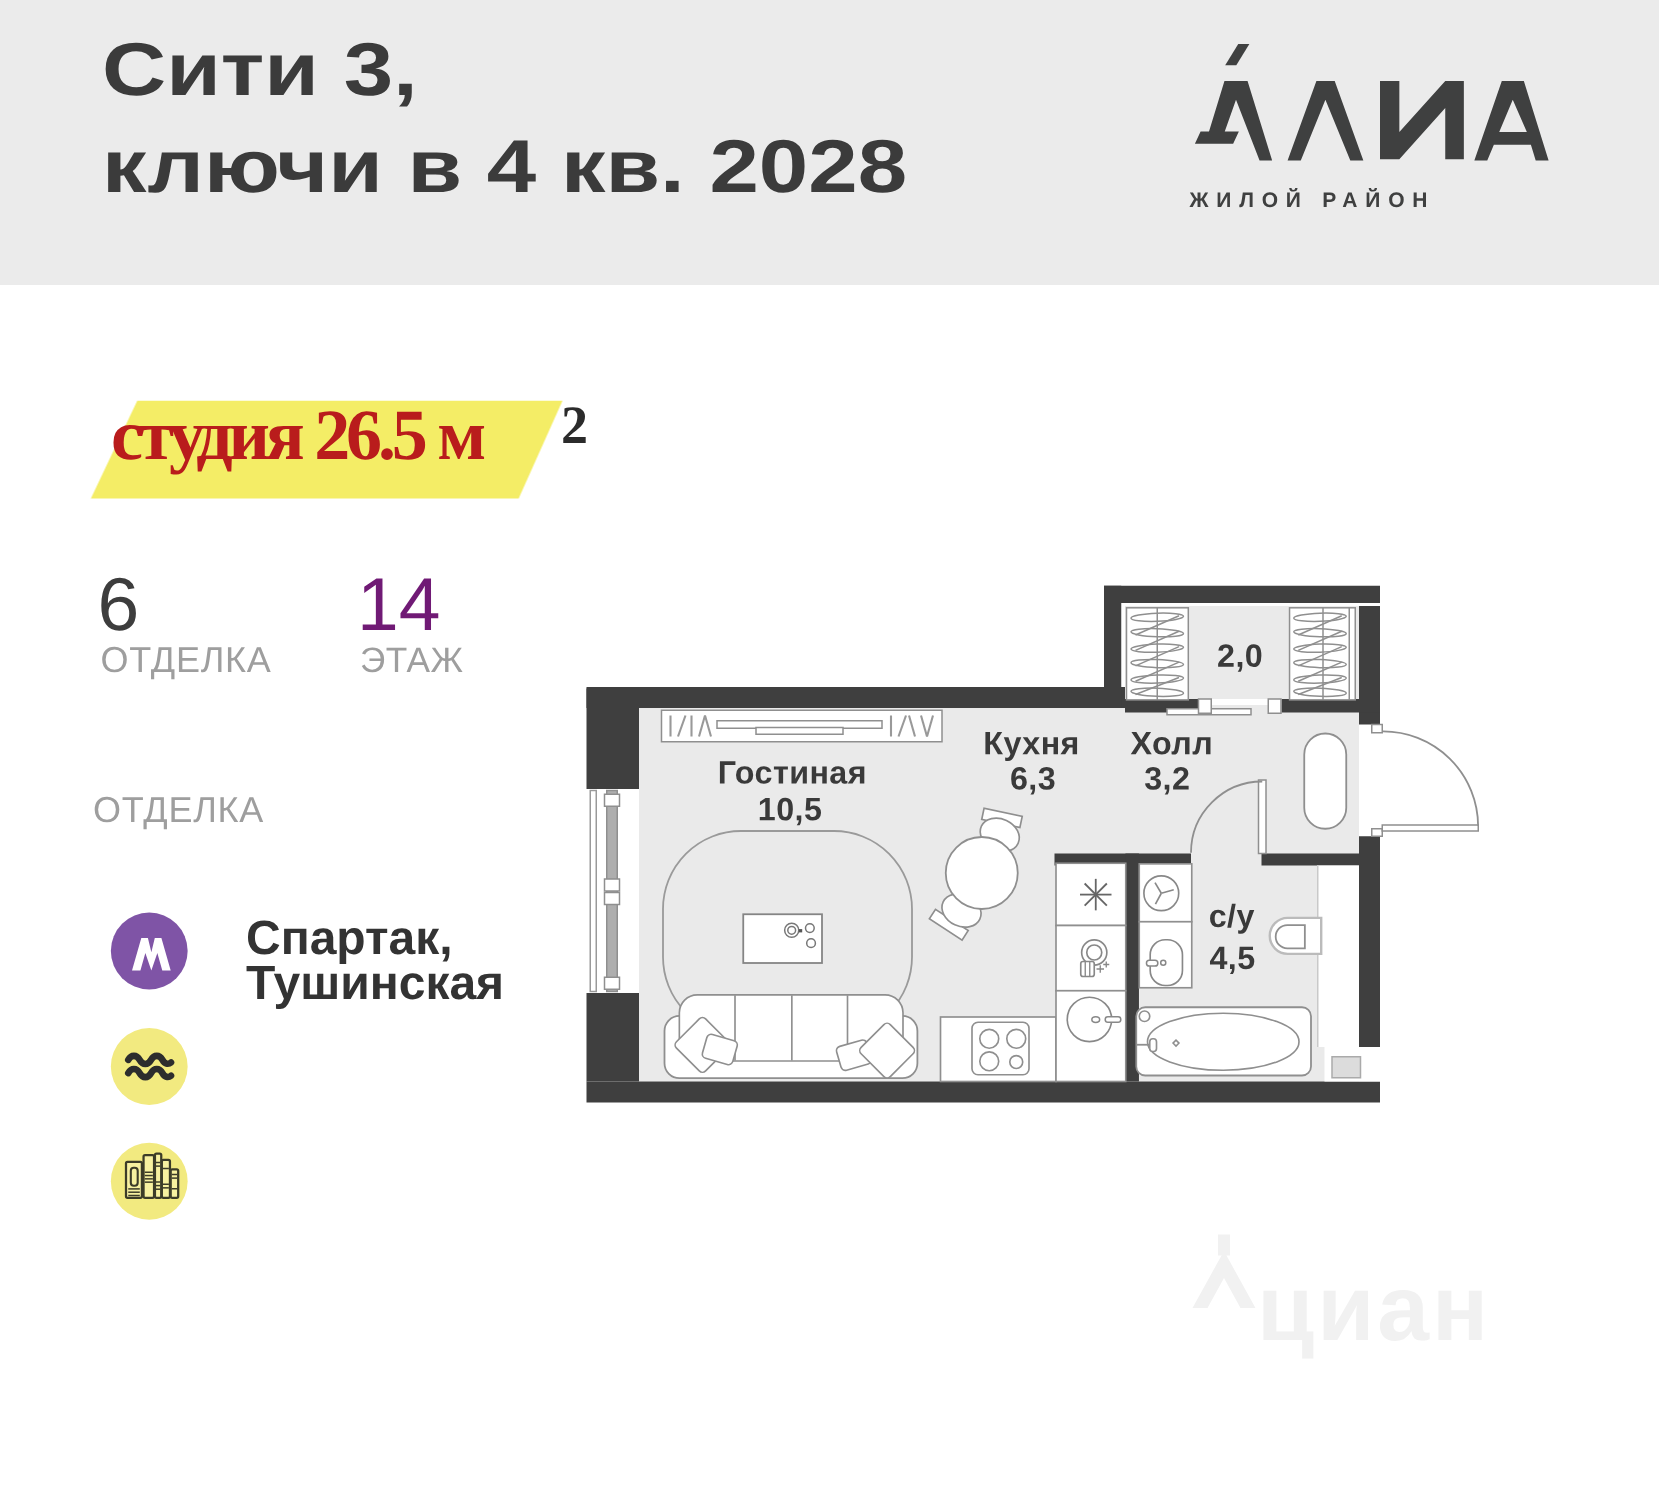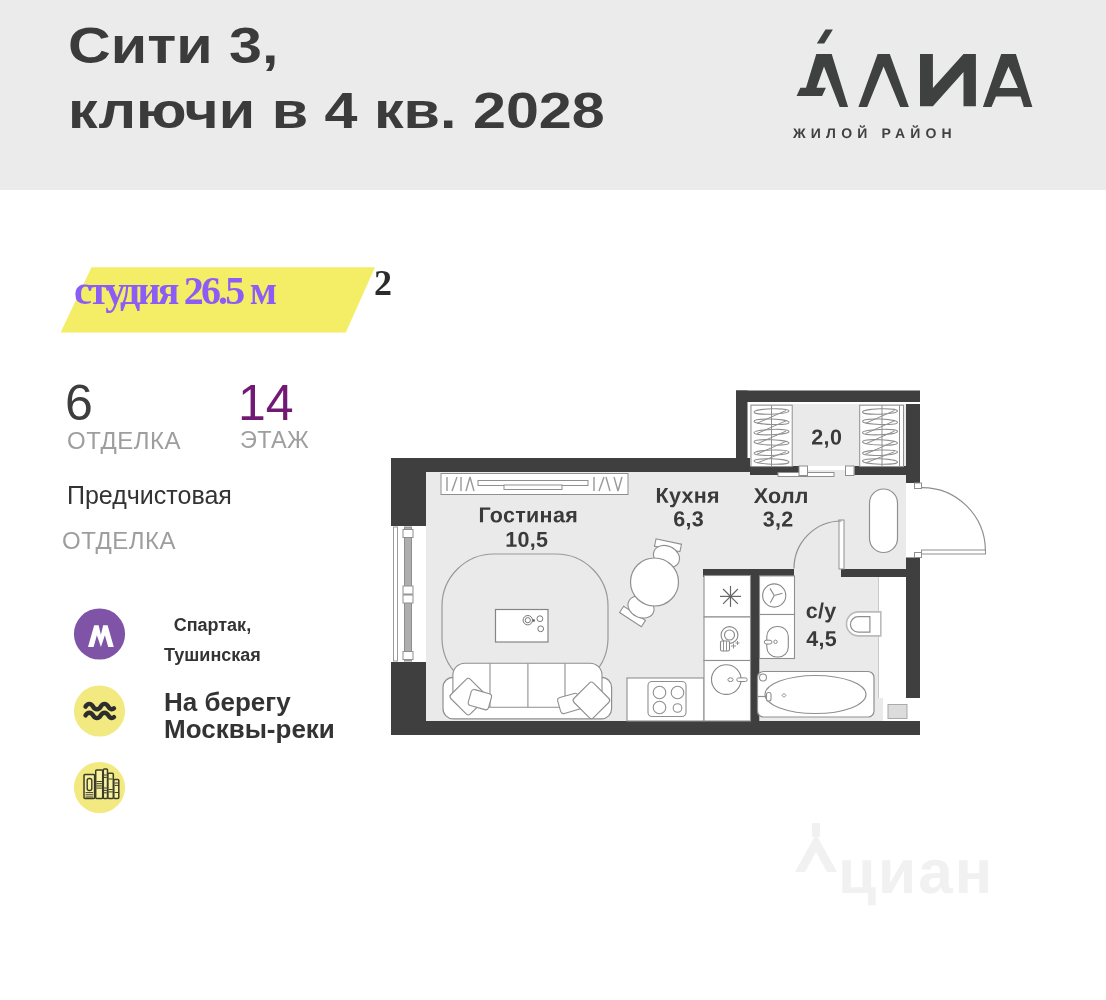--- a/index.html
+++ b/index.html
@@ -33,33 +33,32 @@
       <path d="M1001.2 54 L1015.9 54 L1032.4 107 L1023.8 107 L1020.6 96.5 L993 96.5 L997 88 L1017.9 88 L1008.5 66.5 L991.5 107 L982.9 107 Z"></path>
     </g>
 
     <text x="793" y="138" font-family="Liberation Sans, sans-serif" font-size="14" font-weight="bold" letter-spacing="5.2" fill="#3f4040">ЖИЛОЙ РАЙОН</text>
   </svg>
 
   <svg class="abs" style="left:55px;top:260px;" width="330" height="80" viewBox="55 260 330 80">
     <path d="M91.5 267.2 L375 267.2 L345.8 332.4 L60.6 332.4 Z" fill="#f4ed66"></path>
   </svg>
 
-  <div class="abs" style="left:74px;top:263px;font-family:'Liberation Serif',serif;font-weight:bold;font-size:40px;line-height:56px;letter-spacing:-2.8px;color:#8b5cf6;">студия 26.5 м</div>
+  <div class="abs" style="left:74px;top:263px;font-family:'Liberation Serif',serif;font-weight:bold;font-size:48px;line-height:56px;letter-spacing:-2.8px;color:#b91c1c;">студия 26.5 м</div>
 
   <div class="abs t" style="left:374px;top:262px;font-family:'Liberation Serif',serif;font-weight:bold;font-size:36px;color:#2b2b2b;">2</div>
 
   <div class="abs t" style="left:65px;top:374px;font-size:50px;color:#3d3d3d;">6</div>
 
   <div class="abs t" style="left:67px;top:427px;font-size:24px;color:#9e9e9e;letter-spacing:0.5px;">ОТДЕЛКА</div>
 
   <div class="abs t" style="left:238px;top:374px;font-size:50px;color:#701a75;">14</div>
 
   <div class="abs t" style="left:240px;top:427px;font-size:23.5px;color:#9e9e9e;letter-spacing:0.3px;">ЭТАЖ</div>
 
-  <div class="abs t" style="left:67px;top:481px;font-size:25px;color:#333;">Предчистовая</div>
 
   <div class="abs t" style="left:62px;top:527px;font-size:24px;color:#9e9e9e;letter-spacing:0.5px;">ОТДЕЛКА</div>
 
   <svg class="abs" style="left:60px;top:596px;" width="90" height="240" viewBox="60 596 90 240">
     <circle cx="99.5" cy="634" r="25.6" fill="#7f54a6"></circle>
     <path d="M88 647 L94.2 625.3 L98.6 625.3 L100.9 634.8 L103.2 625.3 L107.6 625.3 L113.8 647 L108.2 647 L104.9 635.3 L100.9 647 L96.9 635.3 L93.6 647 Z" fill="#fff"></path>
 
     <circle cx="99.5" cy="711" r="25.6" fill="#f2ea80"></circle>
     <g fill="none" stroke="#2d2d2d" stroke-width="4.4" stroke-linecap="round">
       <path d="M85.5 706.6 c2 -3.6 5.6 -3.6 7.6 0 c2 3.6 5.6 3.6 7.6 0 c2 -3.6 5.6 -3.6 7.6 0 c1.5 2.7 3.8 3.3 5.7 1.7"></path>
@@ -90,23 +89,22 @@
       <line x1="104" y1="792.8" x2="106.8" y2="792.8"></line>
       <line x1="108.6" y1="779" x2="112.6" y2="779"></line>
       <line x1="108.6" y1="789.5" x2="112.6" y2="789.5"></line>
       <line x1="108.6" y1="791.9" x2="112.6" y2="791.9"></line>
       <line x1="114.5" y1="783" x2="118.1" y2="783"></line>
       <line x1="114.5" y1="785.4" x2="118.1" y2="785.4"></line>
       <line x1="114.5" y1="792.5" x2="118.1" y2="792.5"></line>
     </g>
   </svg>
 
-  <div class="abs t" style="left:164px;top:610px;font-weight:bold;font-size:18px;line-height:30px;color:#333;text-align:center;">Спартак,<br>Тушинская</div>
-
-  <div class="abs t" style="left:164px;top:689px;font-weight:bold;font-size:26px;line-height:27px;color:#333;">На берегу<br>Москвы-реки</div>
+  <div class="abs t" style="left:164px;top:610px;font-weight:bold;font-size:32px;line-height:30px;color:#333;">Спартак,<br>Тушинская</div>
+
 
 
   <svg class="abs" style="left:0;top:0;" width="1106" height="1000" viewBox="0 0 1106 1000">
 
     <rect x="426" y="470" width="480" height="251" fill="#eaeaea"></rect>
 
     <rect x="750" y="404" width="156" height="62" fill="#eaeaea"></rect>
 
     <rect x="391" y="526" width="35" height="136" fill="#fff"></rect>
     <g fill="#3f3f3f">

